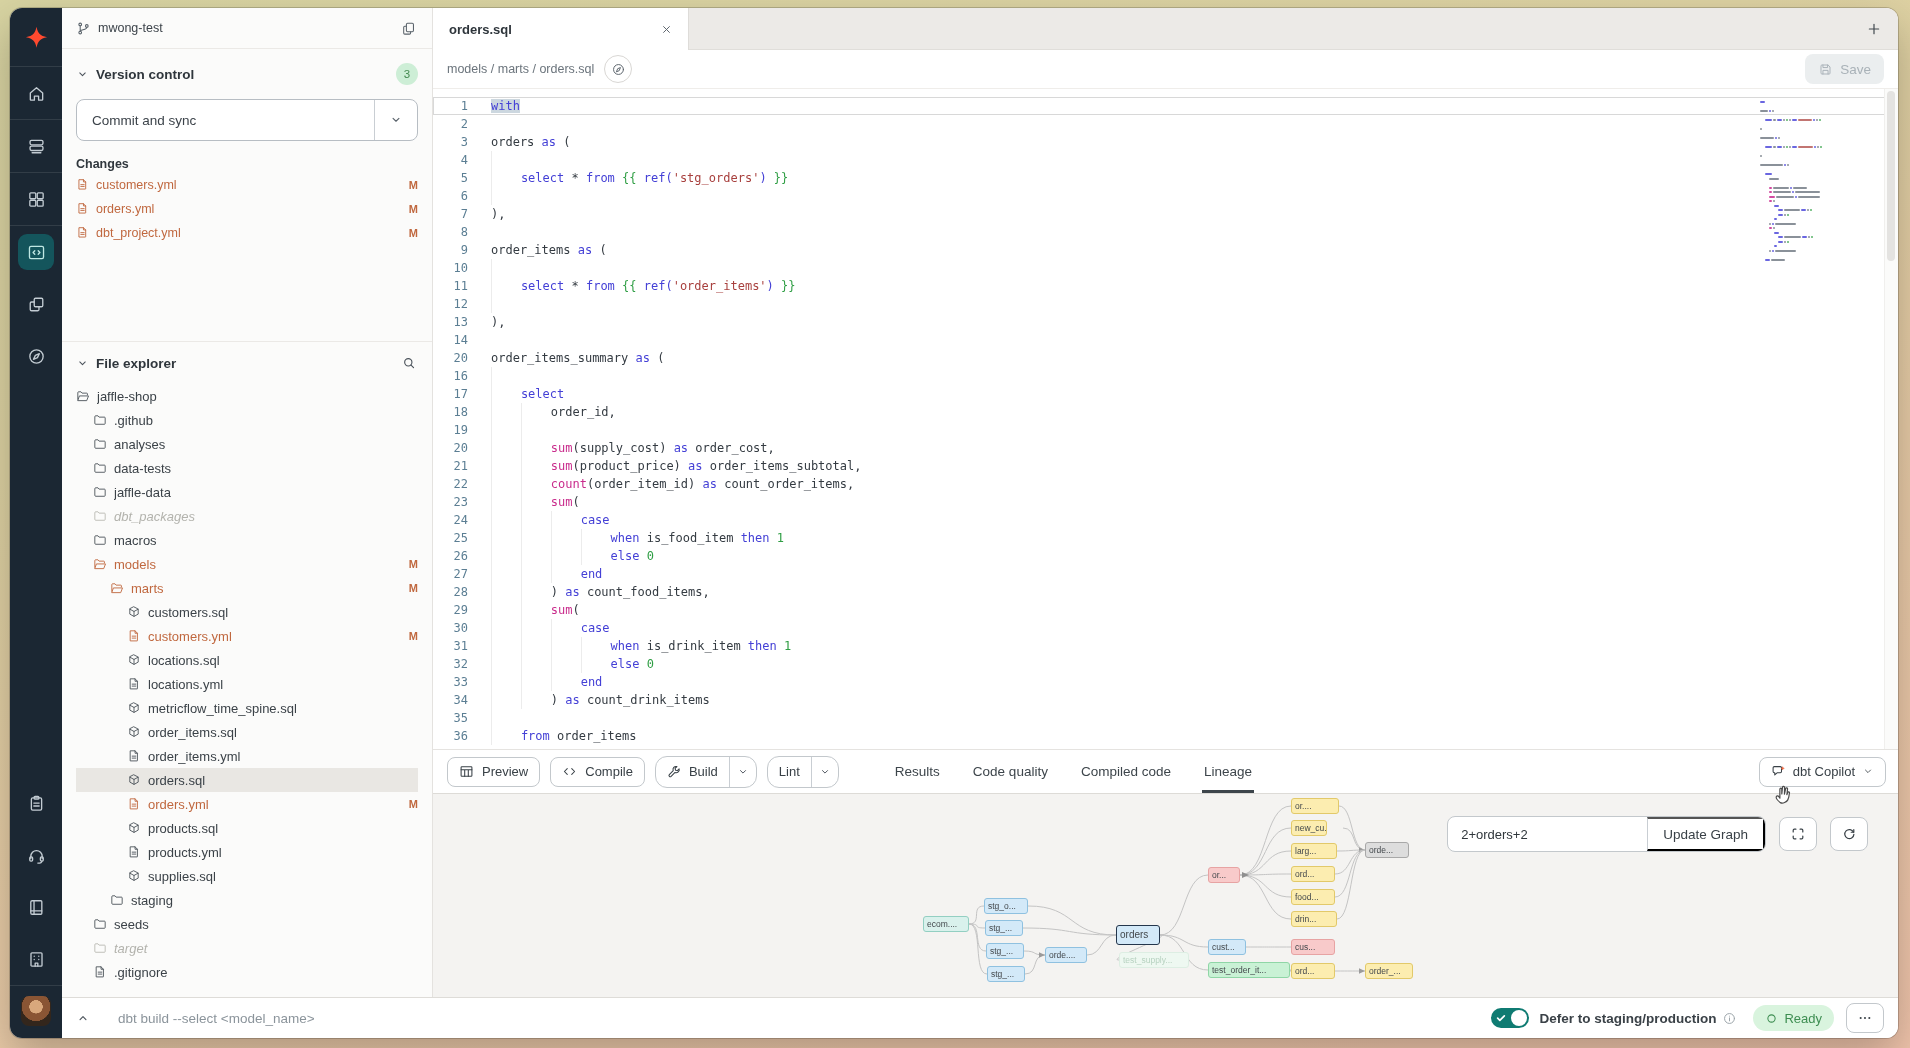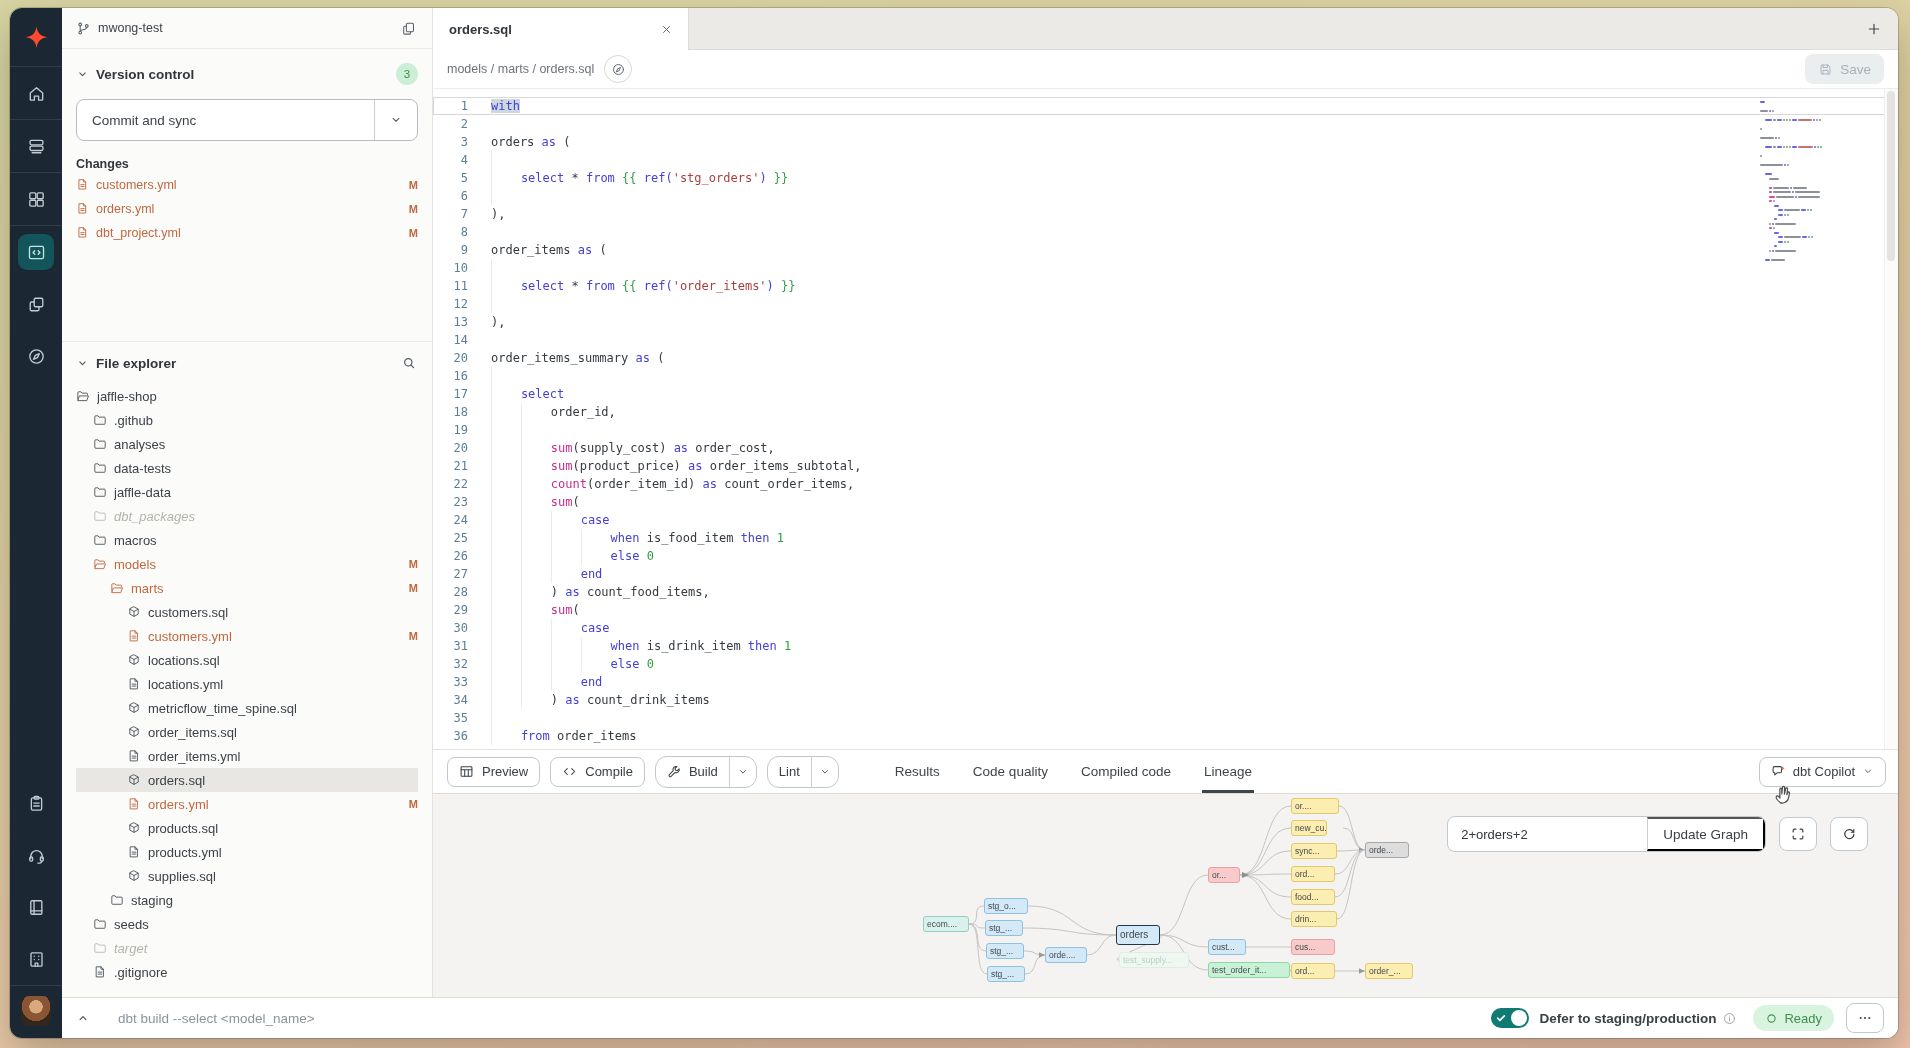--- a/index.html
+++ b/index.html
@@ -803,21 +803,21 @@
                 <div class="node n-blue" style="left: 553px; top: 149px; width: 38px;">stg_...</div>
                 <div class="node n-blue" style="left: 554px; top: 172px; width: 38px;">stg_...</div>
                 <div class="node n-blue" style="left: 612px; top: 153px; width: 42px;">orde....</div>
                 <div class="node n-blue seln" style="left: 683px; top: 131px; width: 44px;">orders</div>
                 <div class="node n-faded" style="left: 686px; top: 158px; width: 70px;">test_supply...</div>
                 <div class="node n-pink" style="left: 775px; top: 73px; width: 32px;">or...</div>
                 <div class="node n-blue" style="left: 775px; top: 145px; width: 38px;">cust...</div>
                 <div class="node n-green" style="left: 775px; top: 168px; width: 82px;">test_order_it...</div>
                 <div class="node n-yellow" style="left: 858px; top: 4px; width: 48px;">or....</div>
                 <div class="node n-yellow" style="left: 858px; top: 26px; width: 36px;">new_cu...</div>
-                <div class="node n-yellow" style="left: 858px; top: 49px; width: 46px;">sync...</div>
+                <div class="node n-yellow" style="left: 858px; top: 49px; width: 46px;">larg...</div>
                 <div class="node n-yellow" style="left: 858px; top: 72px; width: 44px;">ord...</div>
                 <div class="node n-yellow" style="left: 858px; top: 95px; width: 44px;">food...</div>
                 <div class="node n-yellow" style="left: 858px; top: 117px; width: 46px;">drin...</div>
                 <div class="node n-pink" style="left: 858px; top: 145px; width: 44px;">cus...</div>
                 <div class="node n-yellow" style="left: 858px; top: 169px; width: 44px;">ord...</div>
                 <div class="node n-gray" style="left: 932px; top: 48px; width: 44px;">orde...</div>
                 <div class="node n-yellow" style="left: 932px; top: 169px; width: 48px;">order_...</div>
               </div>
             <div class="lin-controls">
               <div class="sel-group">

